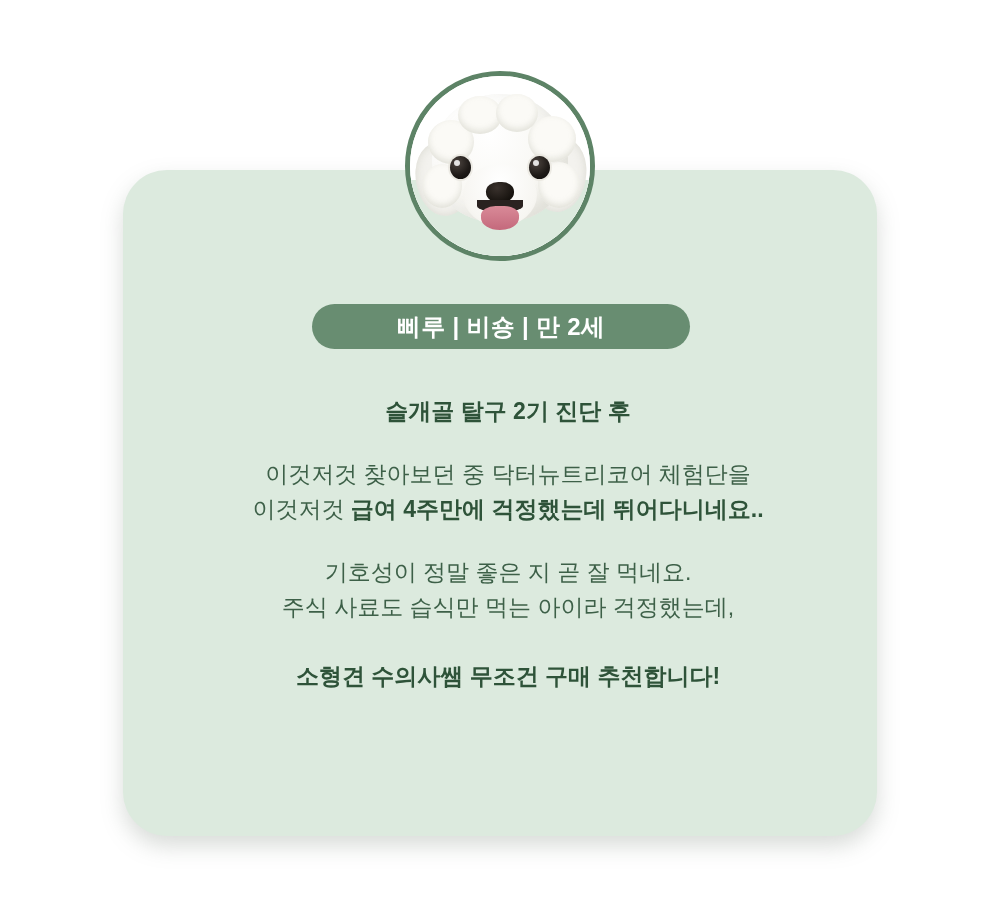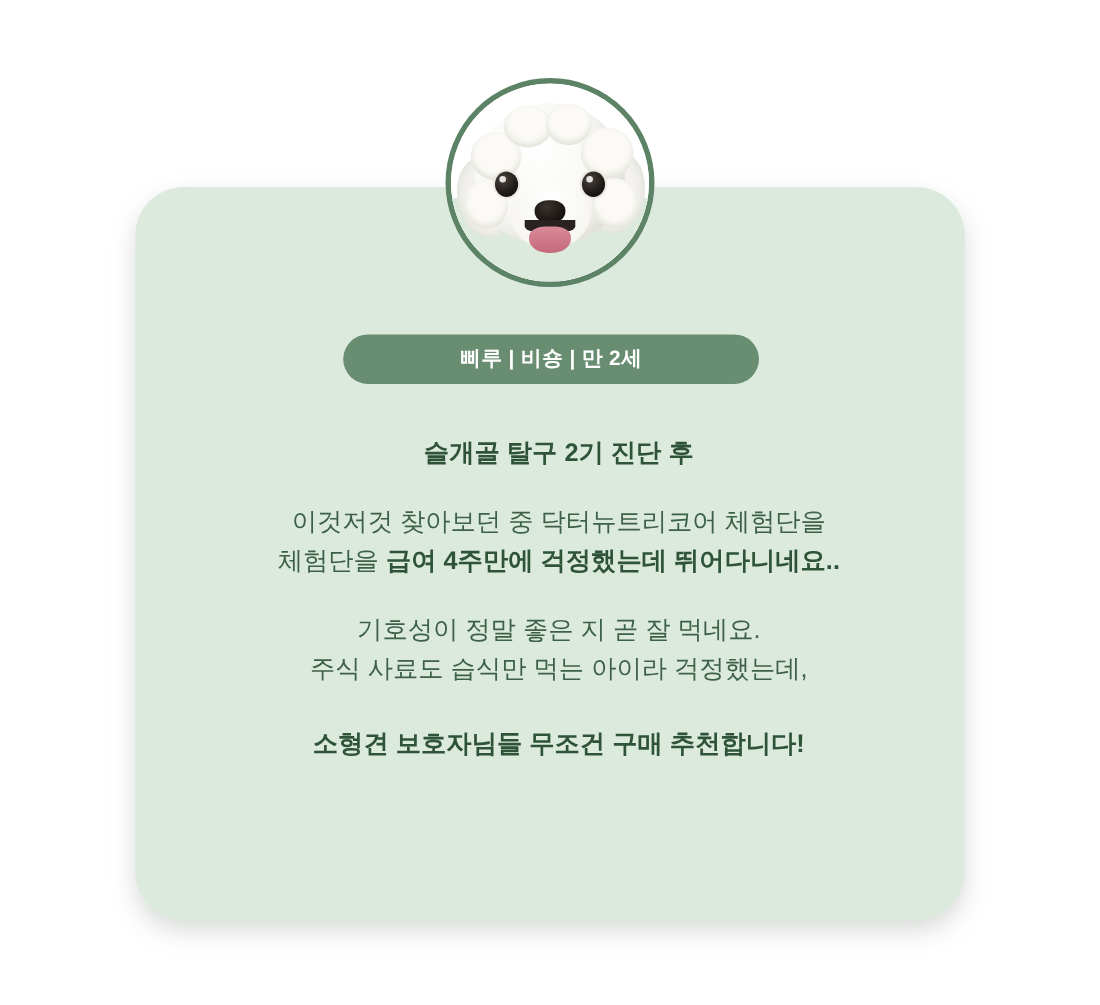--- a/index.html
+++ b/index.html
@@ -170,21 +170,21 @@
     height: 45px;
     background: #688d71;
     border-radius: 23px;
     display: flex;
     align-items: center;
     justify-content: center;
     box-sizing: border-box;
   }
   .badge-text {
     color: #ffffff;
-    font-size: 19px;
+    font-size: 24px;
     font-weight: 700;
     letter-spacing: 0.3px;
     line-height: 1;
     white-space: nowrap;
   }
 
   
   .body-copy {
     position: absolute;
     left: 123px;
@@ -241,24 +241,24 @@
   <div class="badge" style="background: rgb(104, 141, 113);">
     <span class="badge-text" style="color: rgb(255, 255, 255);">삐루 | 비숑 | 만 2세</span>
   </div>
 
   <div class="body-copy">
     <div class="para block-1">
         <span class="line"><span class="t-bold">슬개골 탈구 2기 진단 후</span></span>
       </div>
     <div class="para block-2">
         <span class="line"><span class="t-reg">이것저것 찾아보던 중 닥터뉴트리코어 체험단을</span></span>
-        <span class="line"><span class="t-reg">체험단을 </span><span class="t-bold">급여 4주만에 걱정했는데 뛰어다니네요..</span></span>
+        <span class="line"><span class="t-reg">이것저것 </span><span class="t-bold">급여 4주만에 걱정했는데 뛰어다니네요..</span></span>
       </div>
     <div class="para block-3">
         <span class="line"><span class="t-reg">기호성이 정말 좋은 지 곧 잘 먹네요.</span></span>
         <span class="line"><span class="t-reg">주식 사료도 습식만 먹는 아이라 걱정했는데,</span></span>
       </div>
     <div class="para block-4 all-bold">
-        <span class="line"><span class="t-bold">소형견 보호자님들 무조건 구매 추천합니다!</span></span>
+        <span class="line"><span class="t-bold">소형견 수의사쌤 무조건 구매 추천합니다!</span></span>
       </div>
   </div>
 
 </div>
 
 </body></html>

